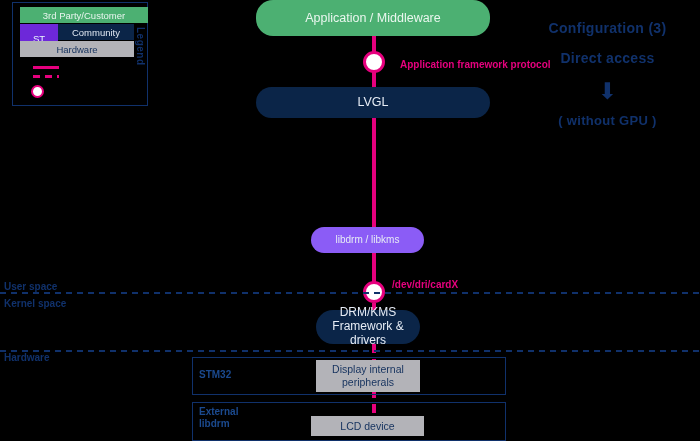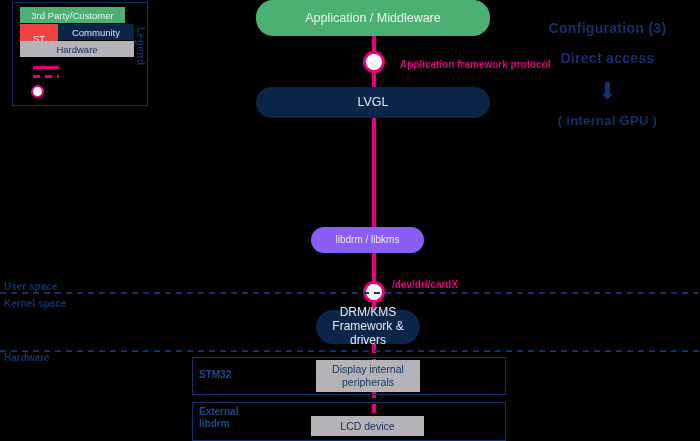--- a/index.html
+++ b/index.html
@@ -11,22 +11,22 @@
   .stage{position:absolute;left:0;top:0;width:700px;height:441px;}
 
   
   .box{position:absolute;display:flex;align-items:center;justify-content:center;
        text-align:center;line-height:1.15;box-sizing:border-box;border-radius:17px;}
 
   
   #legend{position:absolute;left:12px;top:2px;width:136px;height:104px;
           border:1.5px solid #10316b;box-sizing:border-box;background:#000;}
   #legend .lrow{position:absolute;left:7px;box-sizing:border-box;}
-  .lg-third{top:4px;width:105px;height:16px;background:#4cb072;color:#e8f5ee;}
-  .lg-st{top:21px;width:38px;height:28px;background:#ef4444;color:#e9f6fd;}
+  .lg-third{top:4px;width:128px;height:16px;background:#4cb072;color:#e8f5ee;}
+  .lg-st{top:21px;width:38px;height:28px;background:#6d28d9;color:#e9f6fd;}
   .lg-comm{top:21px;left:45px !important;width:76px;height:16px;background:#0b2548;color:#dfe7f2;}
   .lg-hw{top:38px;width:114px;height:16px;background:#b3b3b8;color:#15325e;}
   .lrow{display:flex;align-items:center;justify-content:center;font-size:9.5px;}
   #legend .solidline{position:absolute;left:20px;top:63px;width:26px;height:3px;background:#e6007e;}
   #legend .dashline{position:absolute;left:20px;top:72px;width:26px;height:3px;
         background:repeating-linear-gradient(to right,#e6007e 0 7px,transparent 7px 12px);}
   #legend .lcircle{position:absolute;left:18px;top:82px;width:13px;height:13px;border-radius:50%;
         background:#fff;border:2.5px solid #e6007e;box-sizing:border-box;}
   #legend .ltitle{position:absolute;right:1px;top:24px;font-size:10px;font-weight:bold;
         color:#10316b;writing-mode:vertical-rl;text-orientation:mixed;letter-spacing:.5px;}
@@ -143,16 +143,16 @@
   </div>
 
   <div class="graybox" id="gb-lcd">
     <span>LCD device</span>
   </div>
 
   <div id="cfg">
     <div class="cline">Configuration (3)</div>
     <div class="cline">Direct access</div>
     <div class="arrow">⬇</div>
-    <div class="cline sm">( internal GPU )</div>
+    <div class="cline sm">( without GPU )</div>
   </div>
 
 </div>
 
 </body></html>

